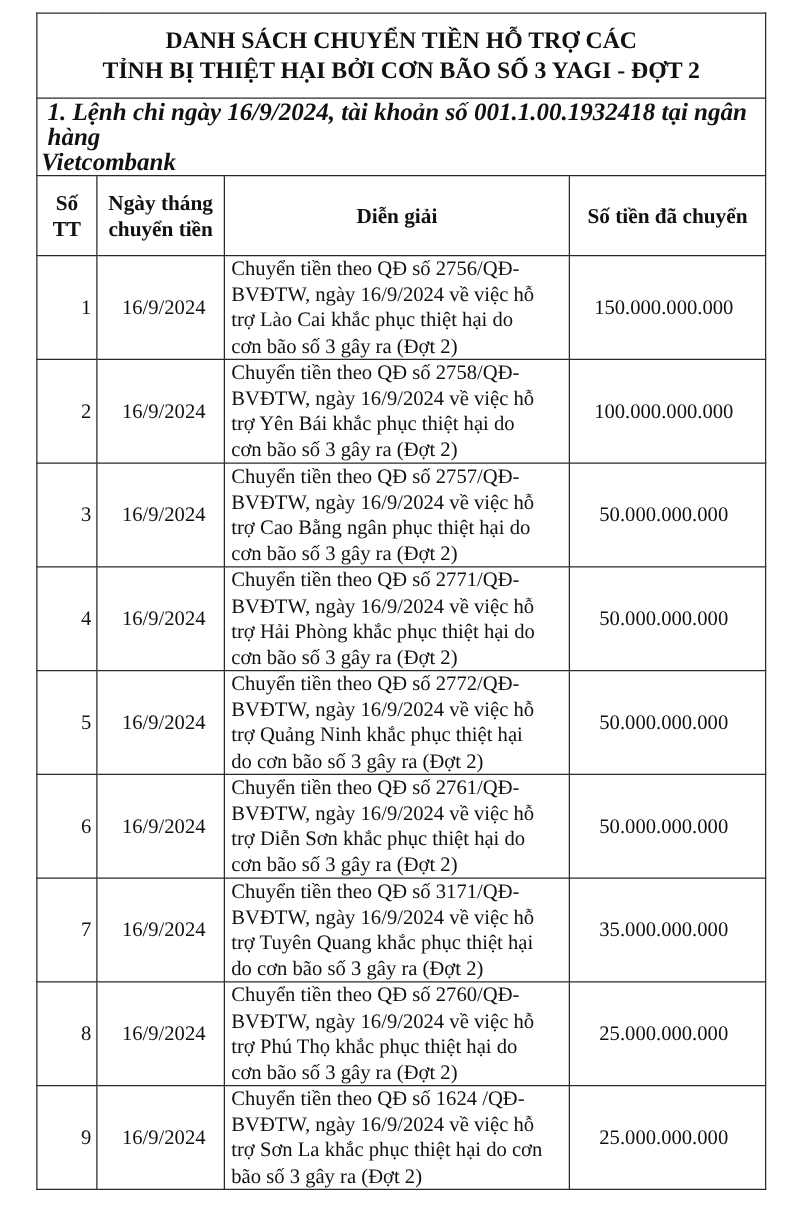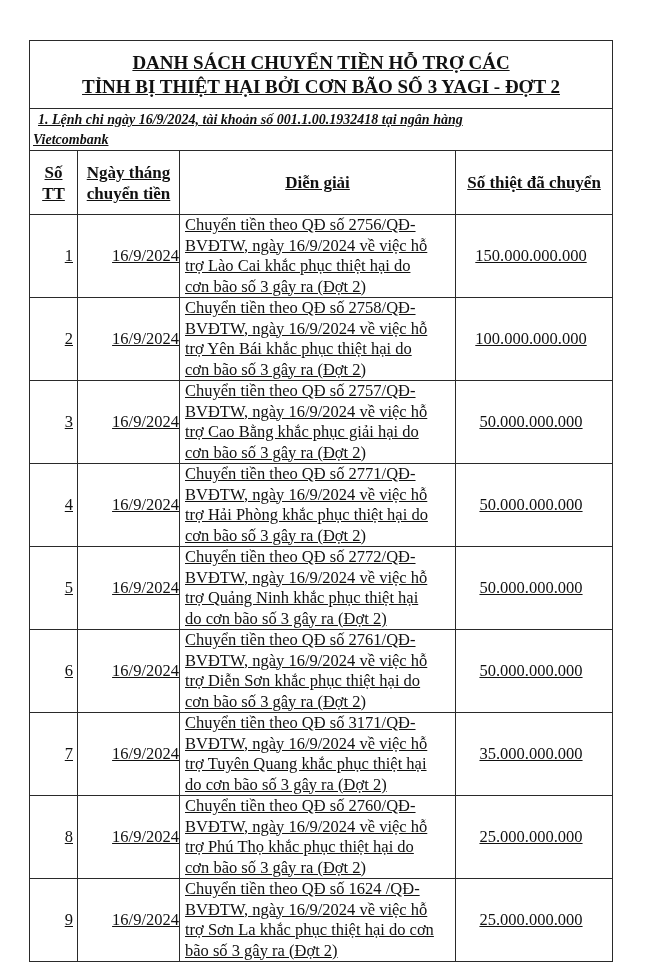--- a/index.html
+++ b/index.html
@@ -11,23 +11,22 @@
       width: 648px;
       height: 964px;
       position: relative;
       overflow: hidden;
       font-family: "Liberation Serif", "DejaVu Serif", serif;
       color: #111111;
     }
     .doc {
       position: absolute;
       left: 29px;
-      top: 40px;
+      top: 10px;
       width: 583px;
-      text-decoration: underline;
     }
     table.grid {
       border-collapse: collapse;
       width: 583px;
       table-layout: fixed;
     }
     table.grid td, table.grid th {
       border: 1.3px solid #2a2a2a;
       padding: 0;
     }
@@ -37,42 +36,42 @@
       font-weight: bold;
       font-size: 19px;
       line-height: 24px;
       vertical-align: middle;
       padding-top: 2px;
     }
     .sub-cell {
       height: 40px;
       font-weight: bold;
       font-style: italic;
-      font-size: 14px;
+      font-size: 20px;
       line-height: 20px;
       padding: 1px 2px 0 3px !important;
       vertical-align: top;
     }
     .sub-cell .lead { padding-left: 5px; }
     .hdr th {
       height: 63px;
       font-weight: bold;
       font-size: 17px;
       line-height: 21px;
       text-align: center;
       vertical-align: middle;
     }
     .row td {
       height: 81px;
       font-size: 16.5px;
       line-height: 20.5px;
       vertical-align: middle;
     }
     .col-stt { text-align: right; padding-right: 4px !important; }
-    .col-date { text-align: right; padding-left: 5px !important; }
+    .col-date { text-align: center; padding-left: 5px !important; }
     .col-desc { text-align: left; padding-left: 5px !important; padding-right: 3px !important; margin-left: 24px; }
     .col-amt { text-align: center; padding-right: 6px !important; }
     .desc-line { display: block; white-space: nowrap; }
   </style>
 </head>
 <body>
 
 <div class="doc">
   <table class="grid">
     <colgroup>
@@ -97,21 +96,21 @@
       <tr class="hdr">
         <th>
           <div>Số</div>
           <div>TT</div>
         </th>
         <th>
           <div>Ngày tháng</div>
           <div>chuyển tiền</div>
         </th>
         <th>Diễn giải</th>
-        <th>Số thiệt đã chuyển</th>
+        <th>Số tiền đã chuyển</th>
       </tr>
     </tbody>
     <tbody id="rows-body">
         <tr class="row">
     <td class="col-stt">1</td>
     <td class="col-date">16/9/2024</td>
     <td class="col-desc">
             <span class="desc-line">Chuyển tiền theo QĐ số 2756/QĐ-</span>
             <span class="desc-line">BVĐTW, ngày 16/9/2024 về việc hỗ</span>
             <span class="desc-line">trợ Lào Cai khắc phục thiệt hại do</span>
@@ -129,21 +128,21 @@
             <span class="desc-line">cơn bão số 3 gây ra (Đợt 2)</span>
           </td>
     <td class="col-amt">100.000.000.000</td>
   </tr>
         <tr class="row">
     <td class="col-stt">3</td>
     <td class="col-date">16/9/2024</td>
     <td class="col-desc">
             <span class="desc-line">Chuyển tiền theo QĐ số 2757/QĐ-</span>
             <span class="desc-line">BVĐTW, ngày 16/9/2024 về việc hỗ</span>
-            <span class="desc-line">trợ Cao Bằng khắc phục giải hại do</span>
+            <span class="desc-line">trợ Cao Bằng ngân phục thiệt hại do</span>
             <span class="desc-line">cơn bão số 3 gây ra (Đợt 2)</span>
           </td>
     <td class="col-amt">50.000.000.000</td>
   </tr>
         <tr class="row">
     <td class="col-stt">4</td>
     <td class="col-date">16/9/2024</td>
     <td class="col-desc">
             <span class="desc-line">Chuyển tiền theo QĐ số 2771/QĐ-</span>
             <span class="desc-line">BVĐTW, ngày 16/9/2024 về việc hỗ</span>

